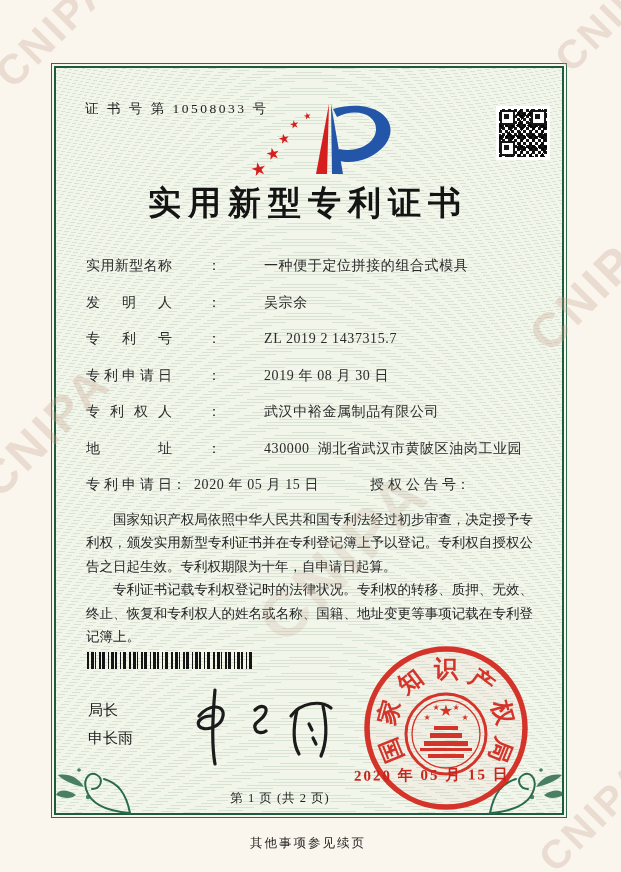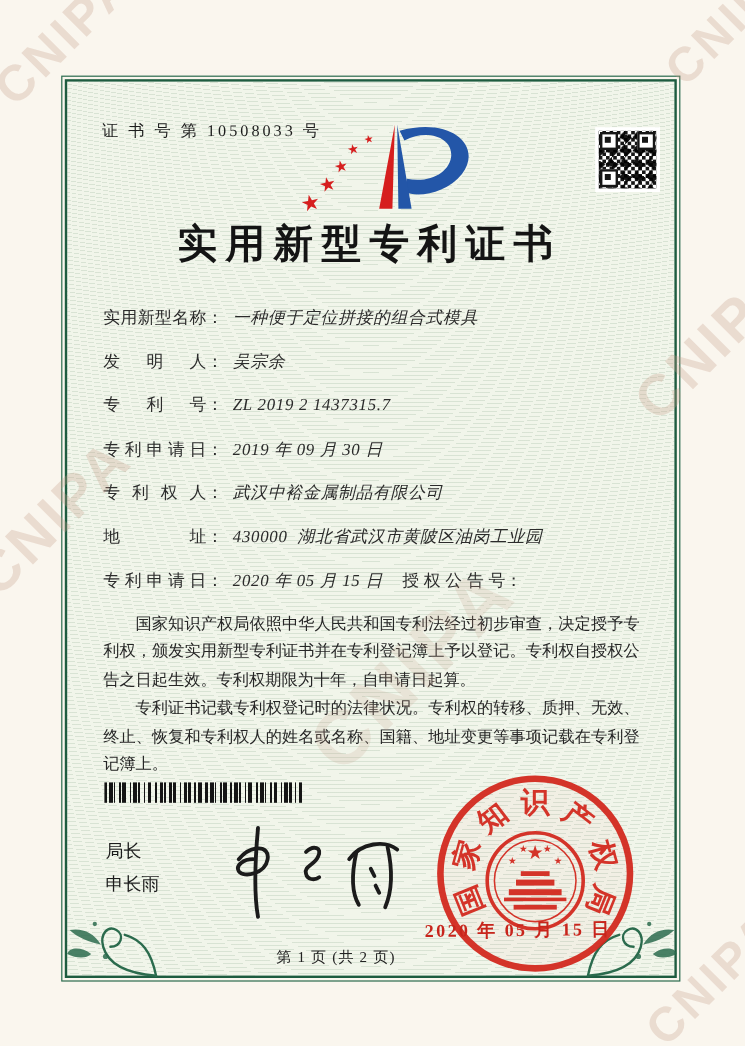--- a/index.html
+++ b/index.html
@@ -56,24 +56,24 @@
   .qr .f{position:absolute; width:11px; height:11px; border:2px solid #161616; background:#fff;}
   .qr .f i{position:absolute; left:2px; top:2px; width:5px; height:5px; background:#161616; display:block;}
   .f-tl{left:1px; top:1px;} .f-tr{right:1px; top:1px;} .f-bl{left:1px; bottom:1px;}
   .doc-title{
     position:absolute; z-index:3; left:51px; width:514px; top:181px;
     text-align:center; font-size:33px; font-weight:bold;
     letter-spacing:7px; color:#141414;
   }
   
   .fields{position:absolute; z-index:3; left:86px; top:256px; width:450px; font-size:14px; color:#2b2b2b;}
-  .frow{display:flex; align-items:flex-end; margin-bottom:16.5px; line-height:20px;}
+  .frow{display:flex; align-items:flex-end; margin-bottom:16.5px; line-height:20px;gap:35px;}
   .flabel{display:inline-block; width:86px; text-align:justify; text-align-last:justify; white-space:nowrap;}
   .fcolon{margin-right:8px;}
-  .fvalue{letter-spacing:0.6px; white-space:pre-wrap;font-style:italic;}
+  .fvalue{letter-spacing:0.6px; white-space:pre-wrap;}
   .grant-row{display:flex;}
   .grant-pair{display:flex; align-items:baseline;}
   .grant-pair.second{margin-left:16px;}
   
   .body-text{
     position:absolute; z-index:3; left:86px; top:508px; width:447px;
     font-size:13.5px; line-height:1.74; color:#262626; text-align:justify;
   }
   .body-text p{margin:0; text-indent:2em;}
   
@@ -192,21 +192,21 @@
       <span class="fvalue">吴宗余</span>
     </div>
     <div class="frow">
       <span class="flabel">专利号</span>
         <span class="fcolon">：</span>
       <span class="fvalue">ZL 2019 2 1437315.7</span>
     </div>
     <div class="frow">
       <span class="flabel">专利申请日</span>
         <span class="fcolon">：</span>
-      <span class="fvalue">2019 年 09 月 30 日</span>
+      <span class="fvalue">2019 年 08 月 30 日</span>
     </div>
     <div class="frow">
       <span class="flabel">专利权人</span>
         <span class="fcolon">：</span>
       <span class="fvalue">武汉中裕金属制品有限公司</span>
     </div>
     <div class="frow">
       <span class="flabel">地址</span>
         <span class="fcolon">：</span>
       <span class="fvalue">430000  湖北省武汉市黄陂区油岗工业园</span>
@@ -272,14 +272,15 @@
         <rect x="70" y="91" width="32" height="5"></rect>
         <rect x="64" y="99" width="44" height="5"></rect>
         <rect x="60" y="106" width="52" height="3"></rect>
         <rect x="68" y="112" width="36" height="4"></rect>
       </g>
     </g>
   </svg>
   <div class="seal-date">2020 年 05 月 15 日</div>
 
   <div class="pagination">第 1 页 (共 2 页)</div>
+  <div class="footer-note">其他事项参见续页</div>
 
 </div>
 
 </body></html>

